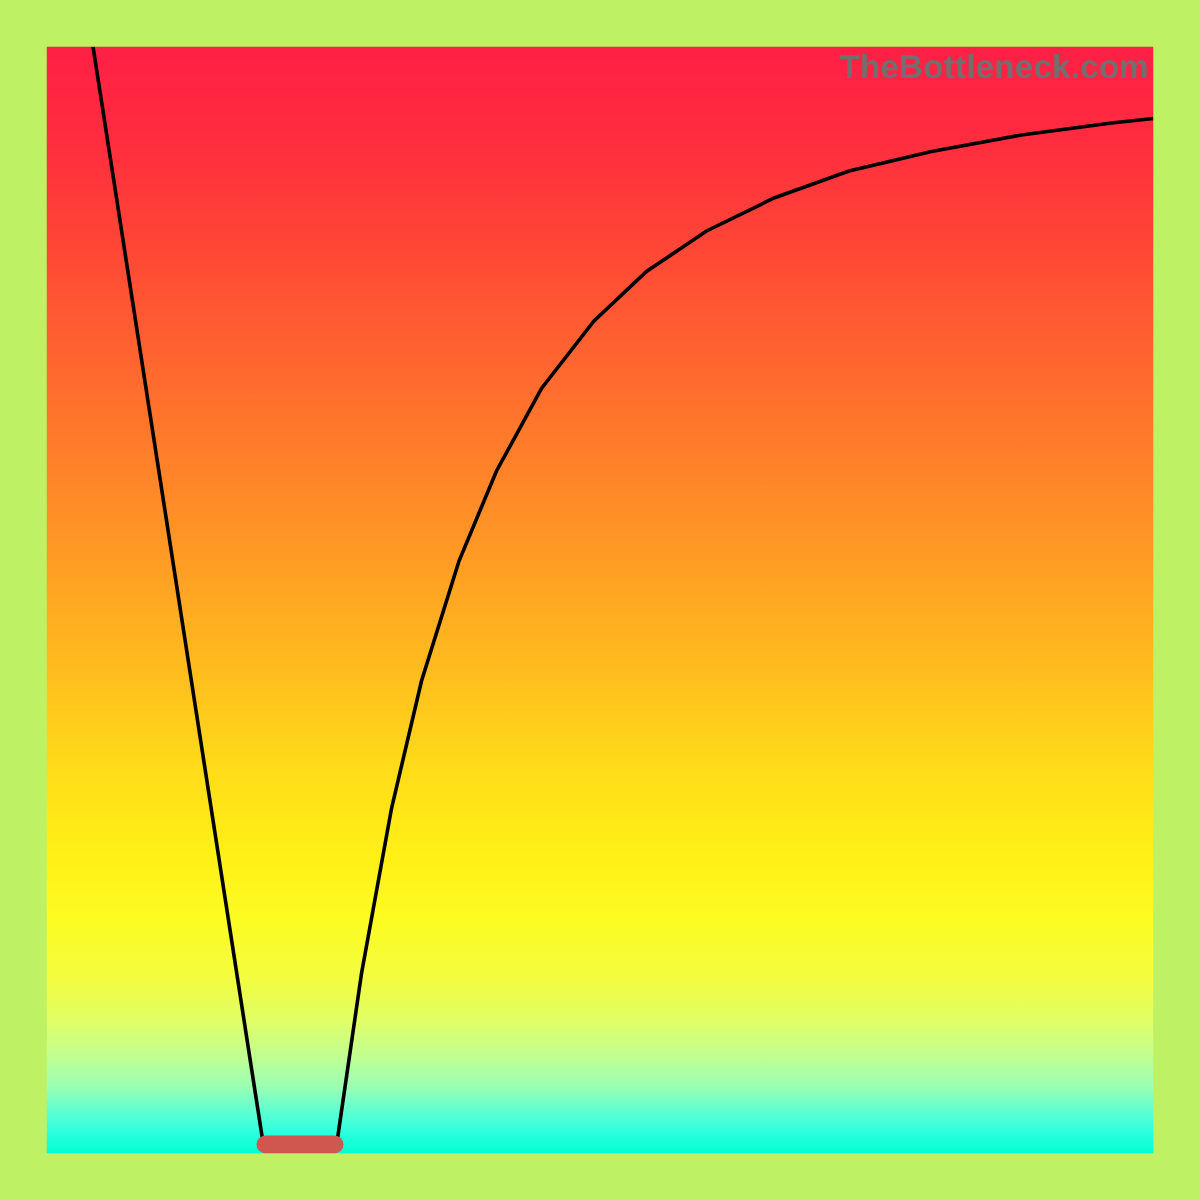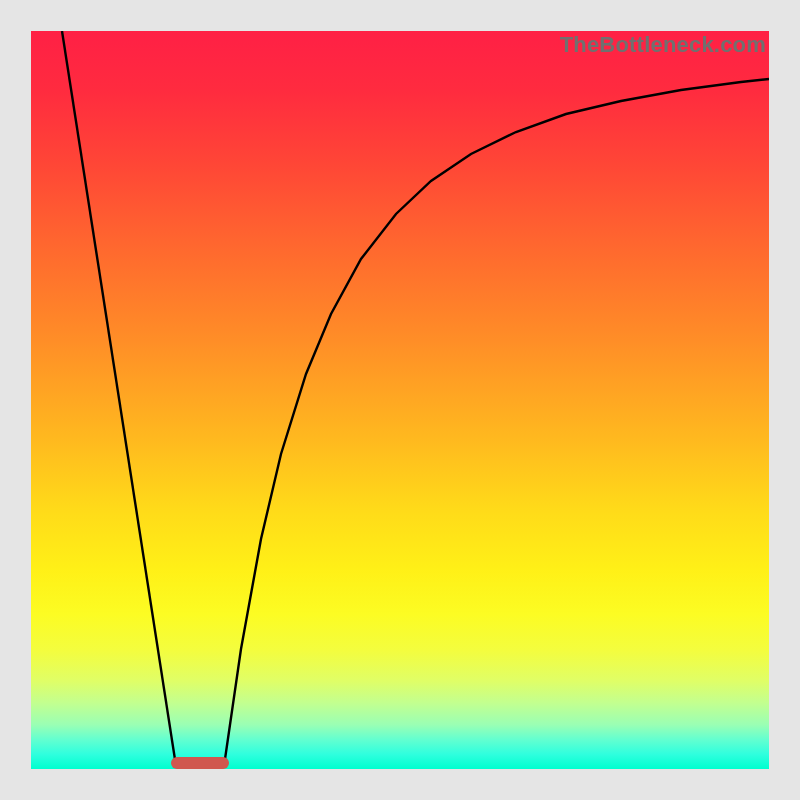--- a/index.html
+++ b/index.html
@@ -9,21 +9,21 @@
     height: 800px;
     background: #000;
     overflow: hidden;
   }
   .frame {
     position: absolute;
     left: 0;
     top: 0;
     width: 800px;
     height: 800px;
-    background: #e5e5e5;
+    background: #bef264;
   }
   .plot {
     position: absolute;
     left: 31px;
     top: 31px;
     width: 738px;
     height: 738px;
     overflow: hidden;
   }
   .gradient {

